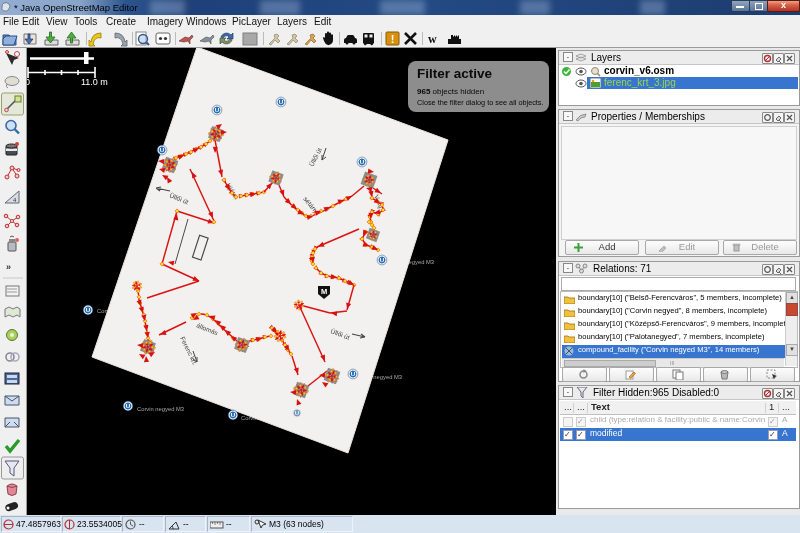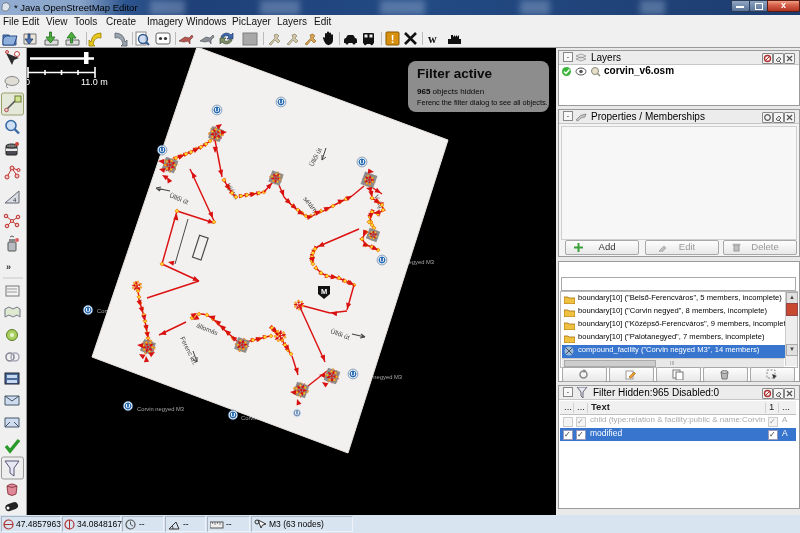--- a/index.html
+++ b/index.html
@@ -653,20 +653,32 @@
    <svg style="position:absolute;left:16px;top:2px" width="12" height="9">
           <ellipse cx="6" cy="4.5" rx="5" ry="3.5" fill="#fff" stroke="#555"></ellipse>
           <circle cx="6" cy="4.5" r="1.8" fill="#555"></circle>
         </svg>
    <svg style="position:absolute;left:31px;top:1px" width="11" height="11">
           <circle cx="5" cy="5" r="3.5" fill="#e8e0c8" stroke="#887"></circle>
           <line x1="7.5" y1="7.5" x2="10" y2="10" stroke="#887" stroke-width="1.5"></line>
         </svg>
    <span style="position:absolute;left:45px;top:0;font-size:10px;font-weight:bold;color:#000">corvin_v6.osm</span>
   </div>
+  <div style="position:absolute;left:28px;top:26px;right:1px;height:12px;background:#3775cf">
+   <svg style="position:absolute;left:-12px;top:2px" width="12" height="9">
+          <ellipse cx="6" cy="4.5" rx="5" ry="3.5" fill="#fff" stroke="#555"></ellipse>
+          <circle cx="6" cy="4.5" r="1.8" fill="#555"></circle>
+        </svg>
+   <svg style="position:absolute;left:3px;top:1px" width="11" height="10">
+          <rect width="11" height="10" fill="#fff" stroke="#777"></rect>
+          <rect x="1" y="4" width="9" height="5" fill="#4aa030"></rect>
+          <circle cx="3" cy="3" r="1.3" fill="#e0a020"></circle>
+        </svg>
+   <span style="position:absolute;left:17px;top:0;font-size:10px;color:#9bd44a">ferenc_krt_3.jpg</span>
+  </div>
  </div>
 
  <div class="panel" style="top:61px;height:146px;background:#f4f4f4">
   <div class="ph">
         <span style="position:absolute;left:4px;top:1px;width:8px;height:8px;border:1px solid #888;background:#f8f8f8;font-size:7px;line-height:7px;text-align:center">-</span>
    <svg style="position:absolute;left:16px;top:2px" width="12" height="10">
           <path d="M1,8 q4,-6 10,-6 l-1,3 q-5,0 -7,4z" fill="#c8c8c8" stroke="#777" stroke-width=".7"></path>
         </svg>
    <span style="position:absolute;left:32px;top:1px">Properties / Memberships</span>
    <span class="hbtn" style="left:203px"><svg width="9" height="9">
@@ -686,20 +698,39 @@
   <div class="btn" style="left:86px;top:130px;width:72px;color:#9a9a9a"><svg style="position:absolute;left:12px;top:2px" width="9" height="9">
           <path d="M1,8 l5,-5 2,2 -5,5z" fill="#c0c0c0" stroke="#999" stroke-width=".7"></path>
         </svg><span style="margin-left:10px">Edit</span></div>
   <div class="btn" style="left:164px;top:130px;width:72px;color:#9a9a9a"><svg style="position:absolute;left:8px;top:2px" width="9" height="9">
           <rect x="2" y="2" width="5" height="6" fill="#c0c0c0" stroke="#999"></rect>
           <rect x="1" y="1" width="7" height="1.5" fill="#c0c0c0" stroke="#999" stroke-width=".5"></rect>
         </svg><span style="margin-left:10px">Delete</span></div>
  </div>
 
  <div class="panel" style="top:213px;height:119px">
+  <div class="ph">
+        <span style="position:absolute;left:4px;top:1px;width:8px;height:8px;border:1px solid #888;background:#f8f8f8;font-size:7px;line-height:7px;text-align:center">-</span>
+   <svg style="position:absolute;left:16px;top:1px" width="14" height="11">
+          <circle cx="3" cy="3" r="2" fill="#ddd" stroke="#888"></circle>
+          <circle cx="10" cy="3" r="2" fill="#ddd" stroke="#888"></circle>
+          <circle cx="6.5" cy="8" r="2" fill="#ddd" stroke="#888"></circle>
+          <path d="M4,4 l2,3 M9,4 l-2,3" stroke="#888"></path>
+        </svg>
+   <span style="position:absolute;left:34px;top:1px">Relations: 71</span>
+   <span class="hbtn" style="left:203px"><svg width="9" height="9">
+            <circle cx="4.5" cy="4.5" r="2.8" fill="none" stroke="#555" stroke-width="1.2"></circle>
+          </svg></span>
+   <span class="hbtn" style="left:214px"><svg width="9" height="9">
+            <path d="M2,6 l3,-3 2,2 -3,3z M5,7 l2,2" stroke="#666" fill="#ddd" stroke-width="1"></path>
+          </svg></span>
+   <span class="hbtn" style="left:225px"><svg width="9" height="9">
+            <path d="M2,2 l5,5 M7,2 l-5,5" stroke="#555" stroke-width="1.3"></path>
+          </svg></span>
+  </div>
   <div style="position:absolute;left:2px;top:15px;width:233px;height:12px;background:#fff;border:1px solid #aaa"></div>
   <div style="position:absolute;left:1px;top:29px;width:236px;height:75px;background:#fff;border:1px solid #bbb">
    <div class="rrow" style="top:1px">
           <svg style="position:absolute;left:2px;top:2px" width="11" height="9">
             <path d="M0,2 h4 l1,1 h6 v6 h-11z" fill="#f0c040" stroke="#a07010" stroke-width=".8"></path>
           </svg>
           <span style="position:absolute;left:16px">boundary[10] ("Belső-Ferencváros", 5 members, incomplete)</span>
         </div>
    <div class="rrow" style="top:14px">
           <svg style="position:absolute;left:2px;top:2px" width="11" height="9">
@@ -810,36 +841,36 @@
    <span style="position:absolute;left:30px">modified</span>
    <span style="position:absolute;left:208px;top:2px;width:8px;height:8px;border:1px solid #99b;background:#fff;color:#333;font-size:8px;line-height:8px">✓</span>
    <span style="position:absolute;left:222px">A</span>
   </div>
  </div>
 </div>
 
 <div class="abs" style="left:408px;top:61px;width:141px;height:51px;background:#8d8d8d;border-radius:8px;color:#0a0a0a">
  <div style="position:absolute;left:9px;top:5px;font-size:13.5px;font-weight:bold">Filter active</div>
  <div style="position:absolute;left:9px;top:26px;font-size:8px;white-space:nowrap"><b>965</b> objects hidden</div>
- <div style="position:absolute;left:9px;top:37px;font-size:7.3px;white-space:nowrap">Ferenc the filter dialog to see all objects.</div>
+ <div style="position:absolute;left:9px;top:37px;font-size:7.3px;white-space:nowrap">Close the filter dialog to see all objects.</div>
 </div>
 <div class="abs" id="status">
  <div class="seg" style="left:1px;width:58px">
       <svg style="position:absolute;left:1px;top:2px" width="11" height="11">
         <circle cx="5.5" cy="5.5" r="4.5" fill="none" stroke="#b03030" stroke-width="1.2"></circle>
         <line x1="1" y1="5.5" x2="10" y2="5.5" stroke="#b03030"></line>
       </svg>
       <span style="position:absolute;left:14px;top:2px">47.4857963</span>
     </div>
  <div class="seg" style="left:62px;width:57px">
       <svg style="position:absolute;left:1px;top:2px" width="11" height="11">
         <circle cx="5.5" cy="5.5" r="4.5" fill="none" stroke="#b03030" stroke-width="1.2"></circle>
         <line x1="5.5" y1="1" x2="5.5" y2="10" stroke="#b03030"></line>
       </svg>
-      <span style="position:absolute;left:14px;top:2px">34.0848167</span>
+      <span style="position:absolute;left:14px;top:2px">23.5534005</span>
     </div>
  <div class="seg" style="left:122px;width:40px">
       <svg style="position:absolute;left:2px;top:2px" width="11" height="11">
         <circle cx="5.5" cy="5.5" r="4.5" fill="none" stroke="#555" stroke-width="1.2"></circle>
         <path d="M5.5,2.5 v3 l2.5,1.5" stroke="#555" fill="none"></path>
       </svg>
       <span style="position:absolute;left:16px;top:2px">--</span>
     </div>
  <div class="seg" style="left:165px;width:39px">
       <svg style="position:absolute;left:2px;top:3px" width="13" height="10">

